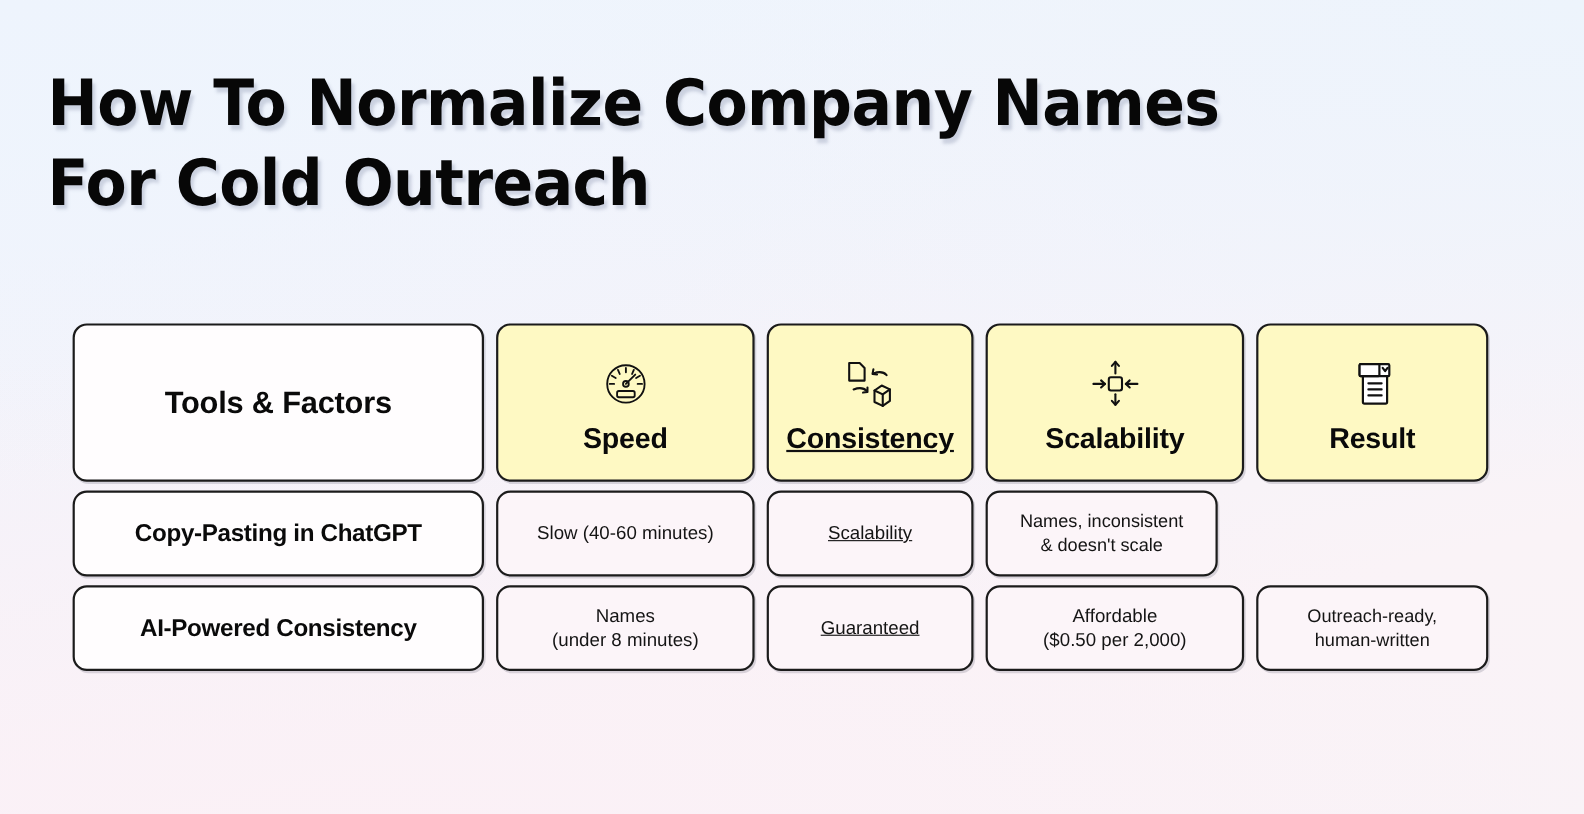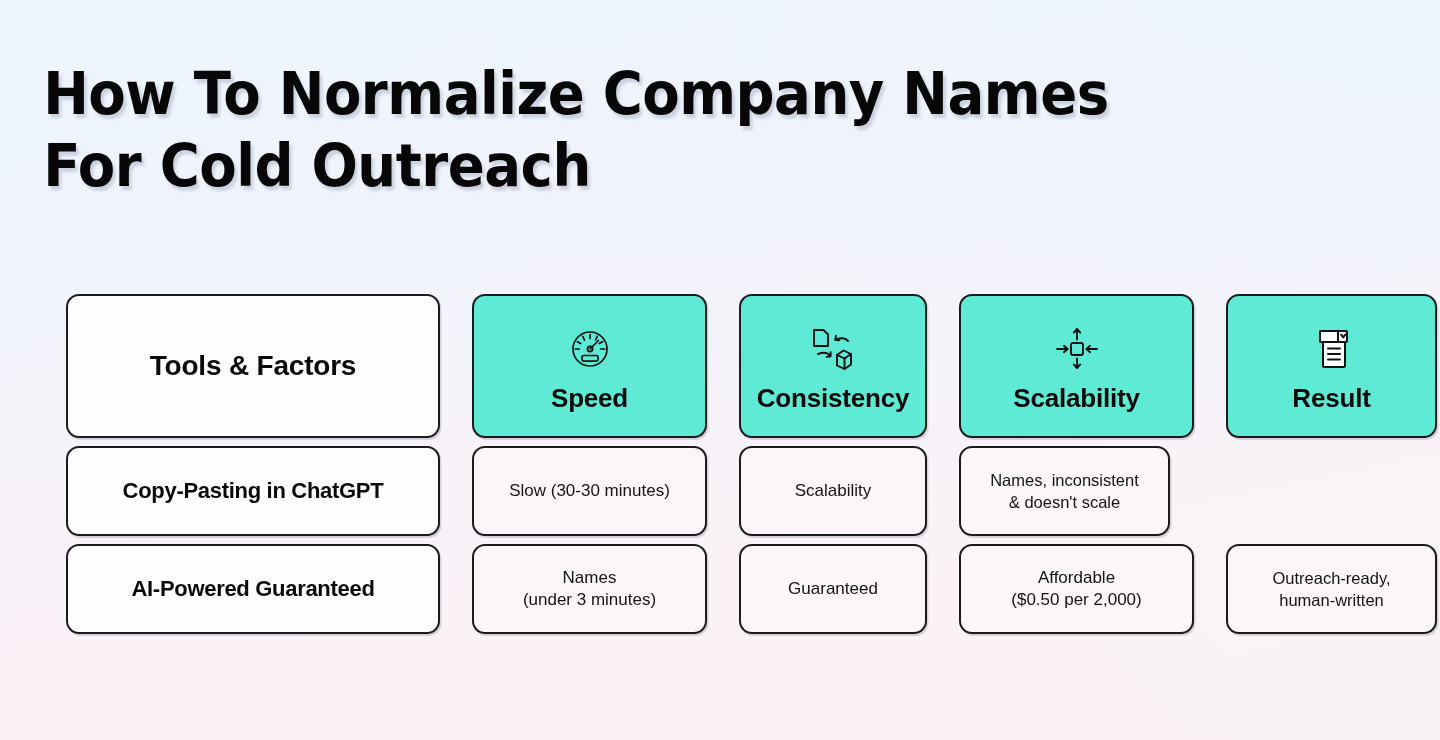--- a/index.html
+++ b/index.html
@@ -47,44 +47,44 @@
     position:absolute;
     left:66px;
     top:294px;
     width:1308px;
     display:flex;
     flex-direction:column;
     gap:8px;
   }
   .row {
     display:flex;
-    gap:32px;
+    gap:11px;
   }
   .cell {
     border:2px solid #1b1b1b;
     border-radius:13px;
     display:flex;
     flex-direction:column;
     align-items:center;
     justify-content:center;
     text-align:center;
-    background:#5eead4;
+    background:#fef9c3;
     box-shadow:1.5px 2px 0 rgba(40,40,60,0.16);
   }
 
   
   .c1 { width:374px; flex:0 0 374px; }
   .c2 { width:235px; flex:0 0 235px; }
-  .c3 { width:188px; flex:0 0 188px; }
+  .c3 { width:188px; flex:0 0 188px;text-decoration:underline; }
   .c4 { width:235px; flex:0 0 235px; }
   .c5 { width:211px; flex:0 0 211px; }
 
   
   .row-head .cell { height:144px; }
-  .row-data .cell { height:90px; }
+  .row-data .cell { height:78px; }
 
   
   .row-head .c1 { background:#fffdfe; }
   .head-label {
     font-size:26px;
     font-weight:700;
     letter-spacing:-0.2px;
     color:#0a0a0a;
   }
   .head-label.big { font-size:28px; }
@@ -201,38 +201,38 @@
       </div>
       <div class="head-label">Result</div>
     </div>
   </div>
 
   <div class="row row-data">
     <div class="cell c1 label-cell">
       <div class="label-text">Copy-Pasting in ChatGPT</div>
     </div>
     <div class="cell c2 val-cell">
-      <div class="val-text">Slow (30-30 minutes)</div>
+      <div class="val-text">Slow (40-60 minutes)</div>
     </div>
     <div class="cell c3 val-cell">
       <div class="val-text">Scalability</div>
     </div>
     <div class="cell c5 val-cell">
       <div class="val-text small">Names, inconsistent</div>
       <div class="val-text small">&amp; doesn't scale</div>
     </div>
   </div>
 
   <div class="row row-data">
     <div class="cell c1 label-cell">
-      <div class="label-text">AI-Powered Guaranteed</div>
+      <div class="label-text">AI-Powered Consistency</div>
     </div>
     <div class="cell c2 val-cell">
       <div class="val-text">Names</div>
-      <div class="val-text">(under 3 minutes)</div>
+      <div class="val-text">(under 8 minutes)</div>
     </div>
     <div class="cell c3 val-cell">
       <div class="val-text">Guaranteed</div>
     </div>
     <div class="cell c4 val-cell">
       <div class="val-text">Affordable</div>
       <div class="val-text">($0.50 per 2,000)</div>
     </div>
     <div class="cell c5 val-cell">
       <div class="val-text small">Outreach-ready,</div>

